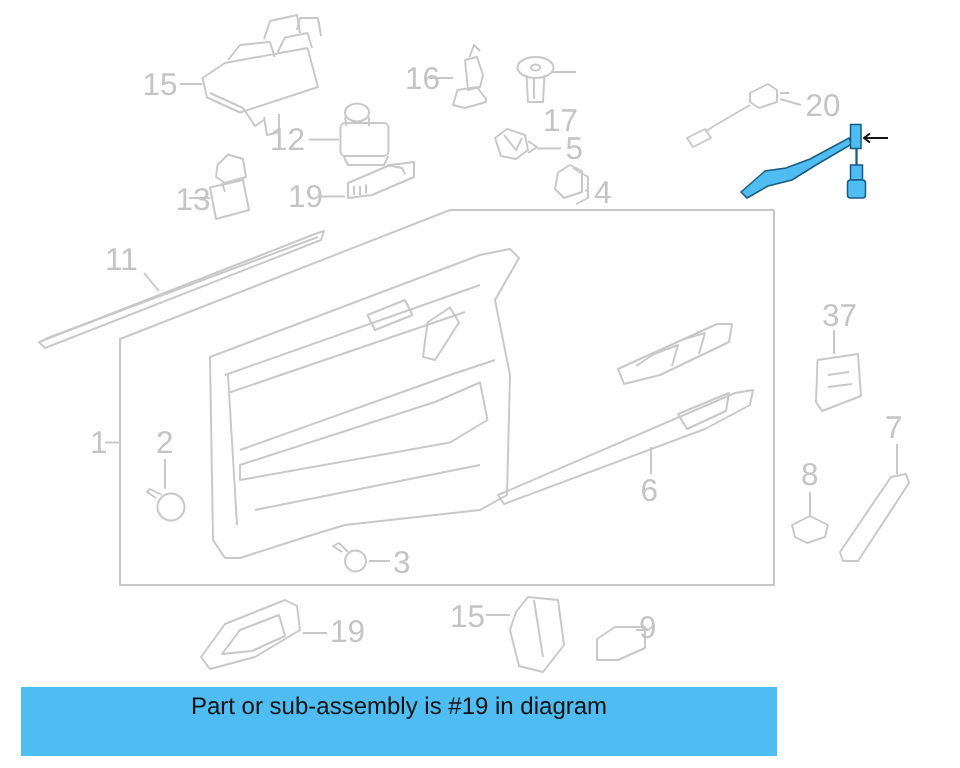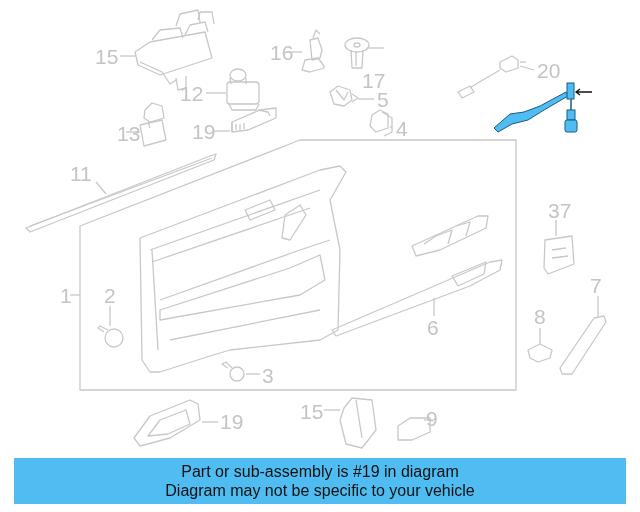--- a/index.html
+++ b/index.html
@@ -1,20 +1,20 @@
 <!DOCTYPE html>
 <html><head>
 <meta charset="utf-8">
 <style>
   html, body { margin:0; padding:0; background:#ffffff; }
   body { width:640px; height:512px; position:relative; overflow:hidden; font-family:"Liberation Sans", sans-serif; }
   #diagram { position:absolute; left:0; top:0; width:640px; height:455px; }
   .callout { position:absolute; font-family:"Liberation Sans", sans-serif; font-size:21px; color:#c4c4c4; line-height:1; }
   .callout.active { color:#111111;margin-left:48px; }
-  #banner { position:absolute; left:14px; top:458px; width:612px; height:46px; background:#4fbdf2; text-align:center; }
+  #banner { position:absolute; left:14px; top:458px; width:504px; height:46px; background:#4fbdf2; text-align:center; }
   #banner .line { font-family:"Liberation Sans", sans-serif; font-size:16px; color:#111; line-height:19px; }
   #banner .line1 { padding-top:4px; }
 </style>
 </head>
 <body>
 
 <svg id="diagram" viewBox="0 0 640 455" xmlns="http://www.w3.org/2000/svg">
   <g fill="none" stroke="#c8c8c8" stroke-width="1.3" stroke-linejoin="round">
 
     <g>
@@ -198,14 +198,13 @@
     <span class="callout" style="left: 534px; top: 306px;">8</span>
     <span class="callout" style="left: 427px; top: 317px;">6</span>
     <span class="callout" style="left: 262px; top: 365px;">3</span>
     <span class="callout" style="left: 220px; top: 411px;">19</span>
     <span class="callout" style="left: 300px; top: 401px;">15</span>
     <span class="callout" style="left: 426px; top: 408px;">9</span>
   </div>
 
 <div id="banner">
   <div class="line line1">Part or sub-assembly is #19 in diagram</div>
-  <div class="line line2">Diagram may not be specific to your vehicle</div>
 </div>
 
 </body></html>

